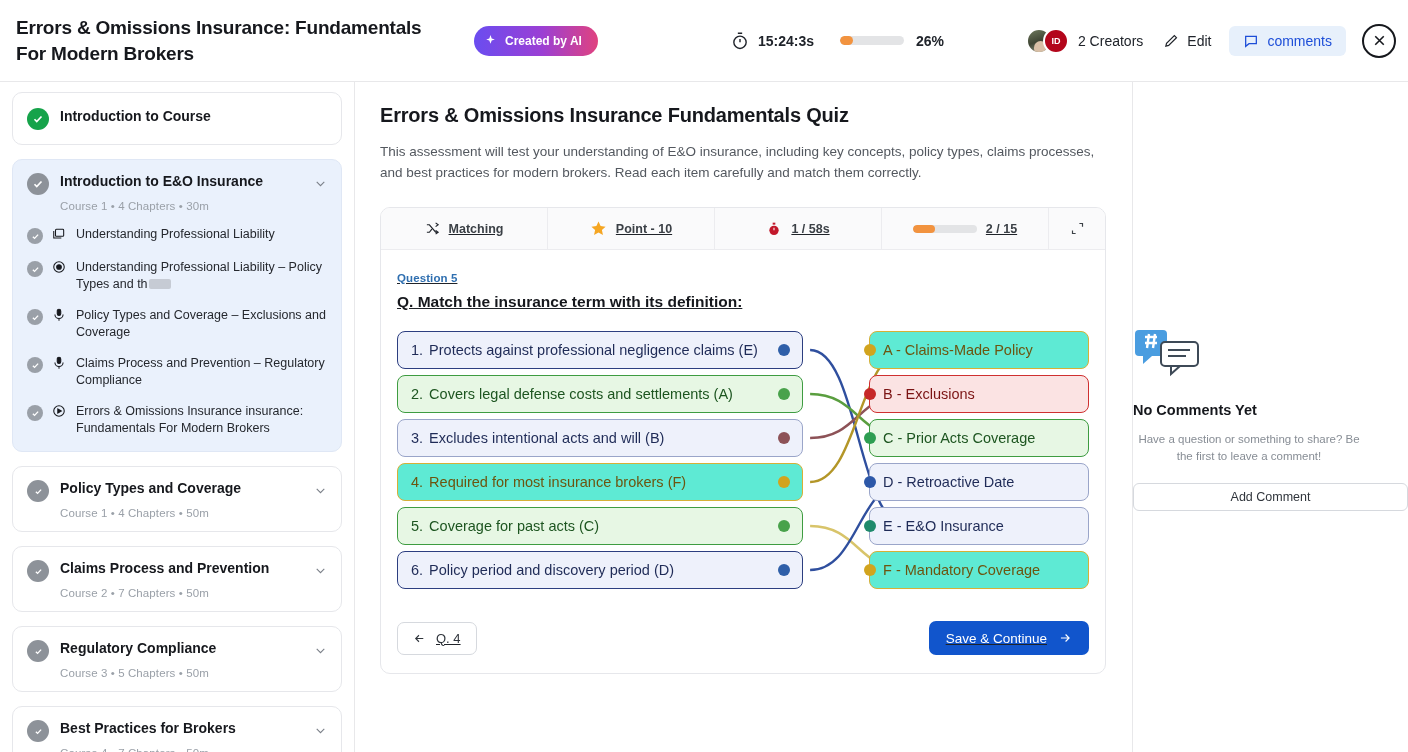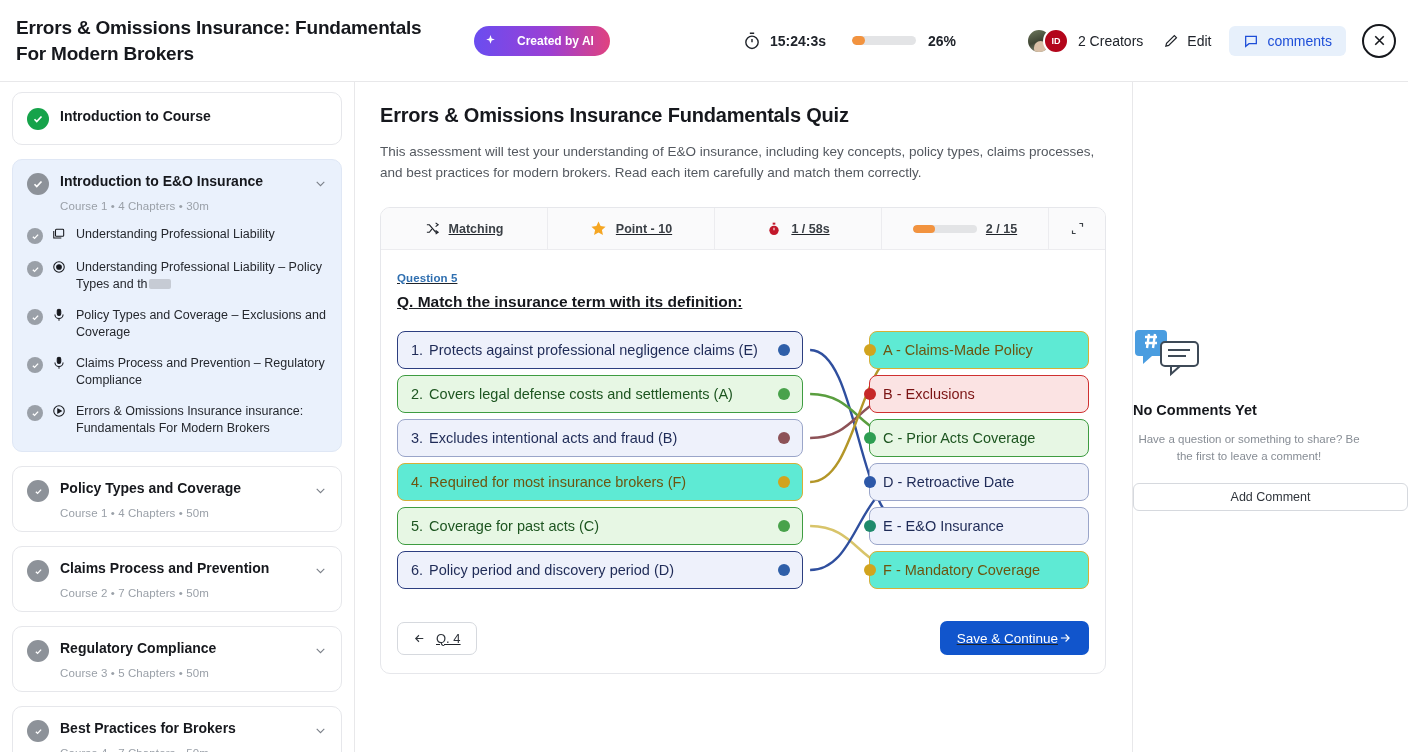--- a/index.html
+++ b/index.html
@@ -19,21 +19,21 @@
     display: flex; align-items: center;
     padding: 0 12px 0 16px;
     position: relative;
   }
   .hdr-title {
     font-size: 19px; font-weight: 700; line-height: 26px;
     color: #16181d; width: 420px; letter-spacing: -.2px;
   }
   .ai-badge {
     margin-left: 38px;
-    display: inline-flex; align-items: center; gap: 20px;
+    display: inline-flex; align-items: center; gap: 8px;
     height: 30px; padding: 0 16px 0 10px;
     border-radius: 999px;
     background: linear-gradient(90deg,#6a4df0 0%,#9b3fd4 55%,#e0427f 100%);
     color: #fff; font-size: 12px; font-weight: 600;
   }
   .spark { width: 13px; height: 13px; display: block; }
   .hdr-timer {
     margin-left: 132px;
     display: flex; align-items: center; gap: 8px;
     font-size: 14px; font-weight: 600; color: #20242b;
@@ -194,21 +194,21 @@
   .qfoot { display: flex; align-items: center; margin-top: 26px; }
   .prev-btn {
     display: flex; align-items: center; gap: 10px;
     height: 33px; padding: 0 15px; border-radius: 7px;
     border: 1px solid #d6d9de; background: #fff;
     font-size: 13px; color: #30353c; cursor: pointer;
     font-family: inherit;
   }
   .save-btn {
     margin-left: auto;
-    display: flex; align-items: center; 
+    display: flex; align-items: center; gap: 11px;
     height: 34px; padding: 0 17px; border-radius: 7px;
     background: #1155cc; color: #fff; border: 0;
     font-size: 13.5px; cursor: pointer; font-family: inherit;
   }
 
   
   .comments {
     width: 275px; flex: 0 0 275px;
     display: flex; flex-direction: column;
     justify-content: flex-start;
@@ -494,21 +494,21 @@
                   <span>Protects against professional negligence claims (E)</span>
                   <span class="dot" style="background:#2f5fa8"></span>
                 </div>
                 <div class="opt v-green">
                   <span class="num">2.</span>
                   <span>Covers legal defense costs and settlements (A)</span>
                   <span class="dot" style="background:#49a24b"></span>
                 </div>
                 <div class="opt v-lblue">
                   <span class="num">3.</span>
-                  <span>Excludes intentional acts and fraud (B)</span>
+                  <span>Excludes intentional acts and will (B)</span>
                   <span class="dot" style="background:#8d5257"></span>
                 </div>
                 <div class="opt v-yellow">
                   <span class="num">4.</span>
                   <span>Required for most insurance brokers (F)</span>
                   <span class="dot" style="background:#d2a41e"></span>
                 </div>
                 <div class="opt v-green">
                   <span class="num">5.</span>
                   <span>Coverage for past acts (C)</span>

